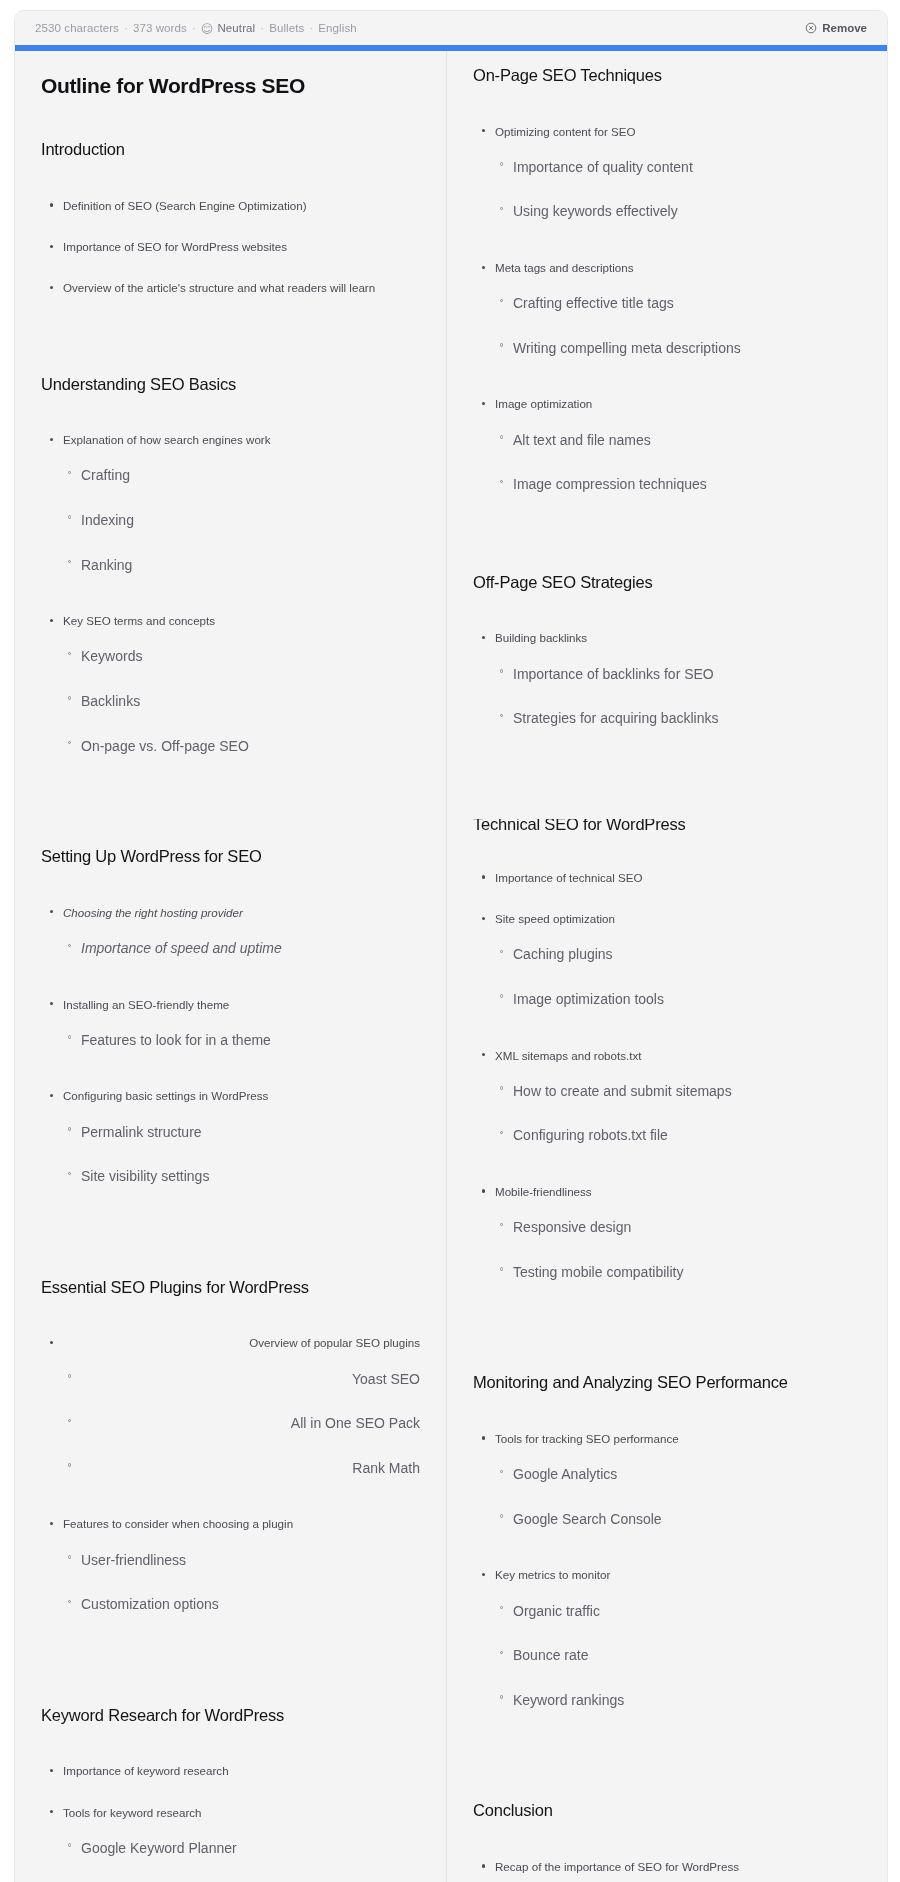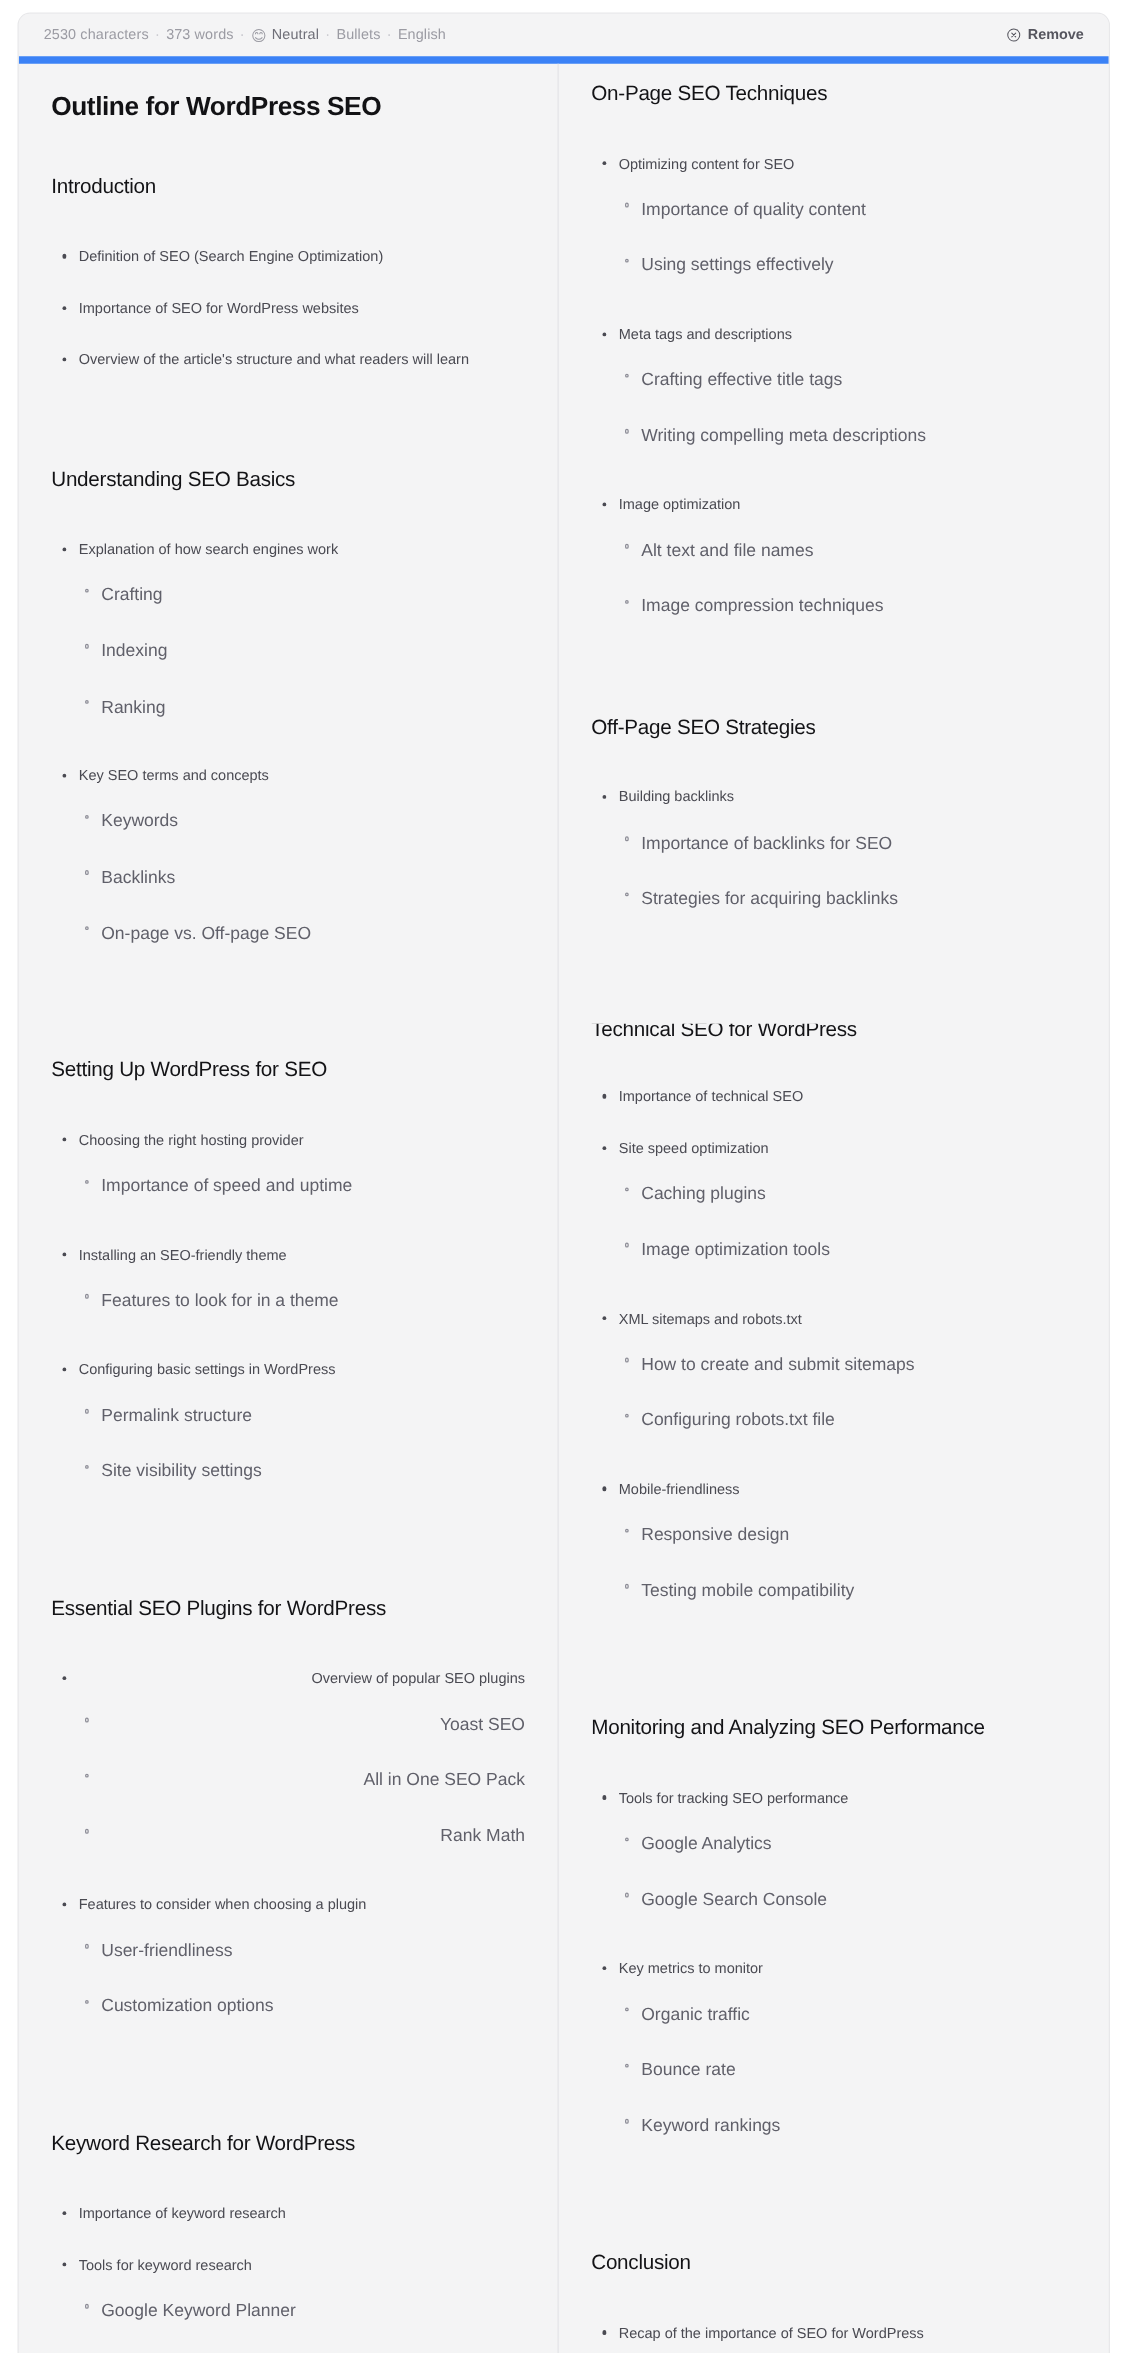--- a/index.html
+++ b/index.html
@@ -199,21 +199,21 @@
                   <li><span>Backlinks</span></li>
                   <li><span>On-page vs. Off-page SEO</span></li>
                 </ul></li>
             </ul>
           </div>
           <div class="gap-before-h2"></div>
           <div>
             <h2 class="sec">Setting Up WordPress for SEO</h2>
             <div class="gap-after-h2"></div>
             <ul class="l1">
-              <li style="margin-bottom: 38px;"><span>Choosing the right hosting provider</span><ul class="l2 sub-indent">
+              <li style="margin-bottom: 38px; font-style: italic;"><span>Choosing the right hosting provider</span><ul class="l2 sub-indent">
                   <li><span>Importance of speed and uptime</span></li>
                 </ul></li>
               <li style="margin-bottom: 38px;"><span>Installing an SEO-friendly theme</span><ul class="l2 sub-indent">
                   <li><span>Features to look for in a theme</span></li>
                 </ul></li>
               <li style="margin-bottom: 38px;"><span>Configuring basic settings in WordPress</span><ul class="l2 sub-indent">
                   <li><span>Permalink structure</span></li>
                   <li><span>Site visibility settings</span></li>
                 </ul></li>
             </ul>
@@ -250,21 +250,21 @@
         </div>
     </div>
     <div class="col col-right">
       <div id="right-sections">
           <div>
             <h2 class="sec">On-Page SEO Techniques</h2>
             <div class="gap-after-h2"></div>
             <ul class="l1">
               <li style="margin-bottom: 38px;"><span>Optimizing content for SEO</span><ul class="l2 sub-indent">
                   <li><span>Importance of quality content</span></li>
-                  <li><span>Using settings effectively</span></li>
+                  <li><span>Using keywords effectively</span></li>
                 </ul></li>
               <li style="margin-bottom: 38px;"><span>Meta tags and descriptions</span><ul class="l2 sub-indent">
                   <li><span>Crafting effective title tags</span></li>
                   <li><span>Writing compelling meta descriptions</span></li>
                 </ul></li>
               <li style=""><span>Image optimization</span><ul class="l2 sub-indent">
                   <li><span>Alt text and file names</span></li>
                   <li><span>Image compression techniques</span></li>
                 </ul></li>
             </ul>

